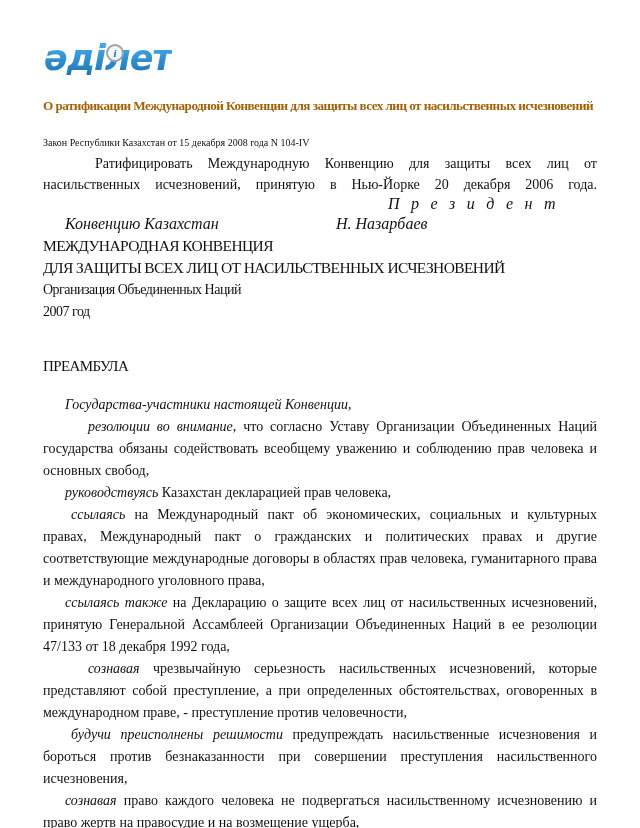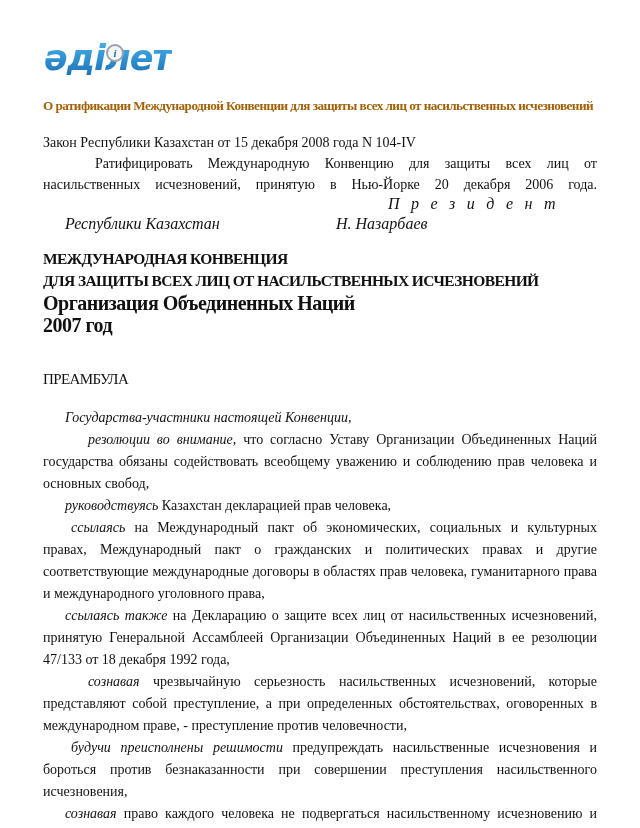--- a/index.html
+++ b/index.html
@@ -22,32 +22,32 @@
       position: absolute; left: 62px; top: 0px; width: 14px; height: 14px;
       border-radius: 50%; border: 2px solid #9aa3ab; background: #f4f6f8;
       font-family: "Liberation Serif", serif; font-style: italic; font-weight: bold;
       font-size: 11px; line-height: 14px; text-align: center; color: #1d6fae;
     }
     .page { position: absolute; left: 43px; right: 43px; top: 96px; }
     .title {
       font-weight: bold; font-size: 13.2px; line-height: 20px; letter-spacing: -0.55px;
       margin: 0; color: #a16207;
     }
-    .law-ref { font-size: 14px; line-height: 20px; margin-top: 17px; }
+    .law-ref { font-size: 10px; line-height: 20px; margin-top: 17px; }
     .ratify {
       font-size: 14px; line-height: 21px; text-align: justify; text-align-last: justify;
       text-indent: 52px; word-spacing: 3px;
     }
     .president-row { position: relative; height: 40px; font-style: italic; font-size: 16px; }
     .president-row .pres { position: absolute; left: 345px; top: 0; letter-spacing: 11.5px; }
     .president-row .rep { position: absolute; left: 22px; top: 20px; }
     .president-row .name { position: absolute; left: 267px; top: 20px; margin-left: 26px; }
-    .conv-block { margin-top: 13px; font-weight: bold; }
+    .conv-block { font-weight: normal; }
     .conv-block .h { font-size: 15.5px; line-height: 22px; letter-spacing: -0.6px; }
-    .conv-block .s { font-size: 20px; line-height: 22px; letter-spacing: -0.5px; }
+    .conv-block .s { font-size: 14px; line-height: 22px; letter-spacing: -0.5px; }
     .preamble-h { font-weight: normal; font-size: 15px; margin-top: 32px; letter-spacing: -0.6px; line-height: 22px; }
     .p { font-size: 14px; line-height: 22px; text-align: justify; margin: 0; }
     .ind1 { text-indent: 22px; }
     .ind2 { text-indent: 28px; }
     .ind3 { text-indent: 45px; }
     .states { margin-top: 17px; }
     em { font-style: italic; }
   </style>
 </head>
 <body>
@@ -58,21 +58,21 @@
 </div>
 
 <div class="page">
   <p class="title">О ратификации Международной Конвенции для защиты всех лиц от насильственных исчезновений</p>
 
   <div class="law-ref">Закон Республики Казахстан от 15 декабря 2008 года N 104-IV</div>
   <div class="ratify">Ратифицировать Международную Конвенцию для защиты всех лиц от насильственных исчезновений, принятую в Нью-Йорке 20 декабря 2006 года.</div>
 
   <div class="president-row">
     <span class="pres">Президент</span>
-    <span class="rep">Республики Казахстан</span>
+    <span class="rep">Конвенцию Казахстан</span>
     <span class="name">Н. Назарбаев</span>
   </div>
 
   <div class="conv-block">
     <div class="h">МЕЖДУНАРОДНАЯ КОНВЕНЦИЯ</div>
     <div class="h">ДЛЯ ЗАЩИТЫ ВСЕХ ЛИЦ ОТ НАСИЛЬСТВЕННЫХ ИСЧЕЗНОВЕНИЙ</div>
     <div class="s">Организация Объединенных Наций</div>
     <div class="s">2007 год</div>
   </div>
 

